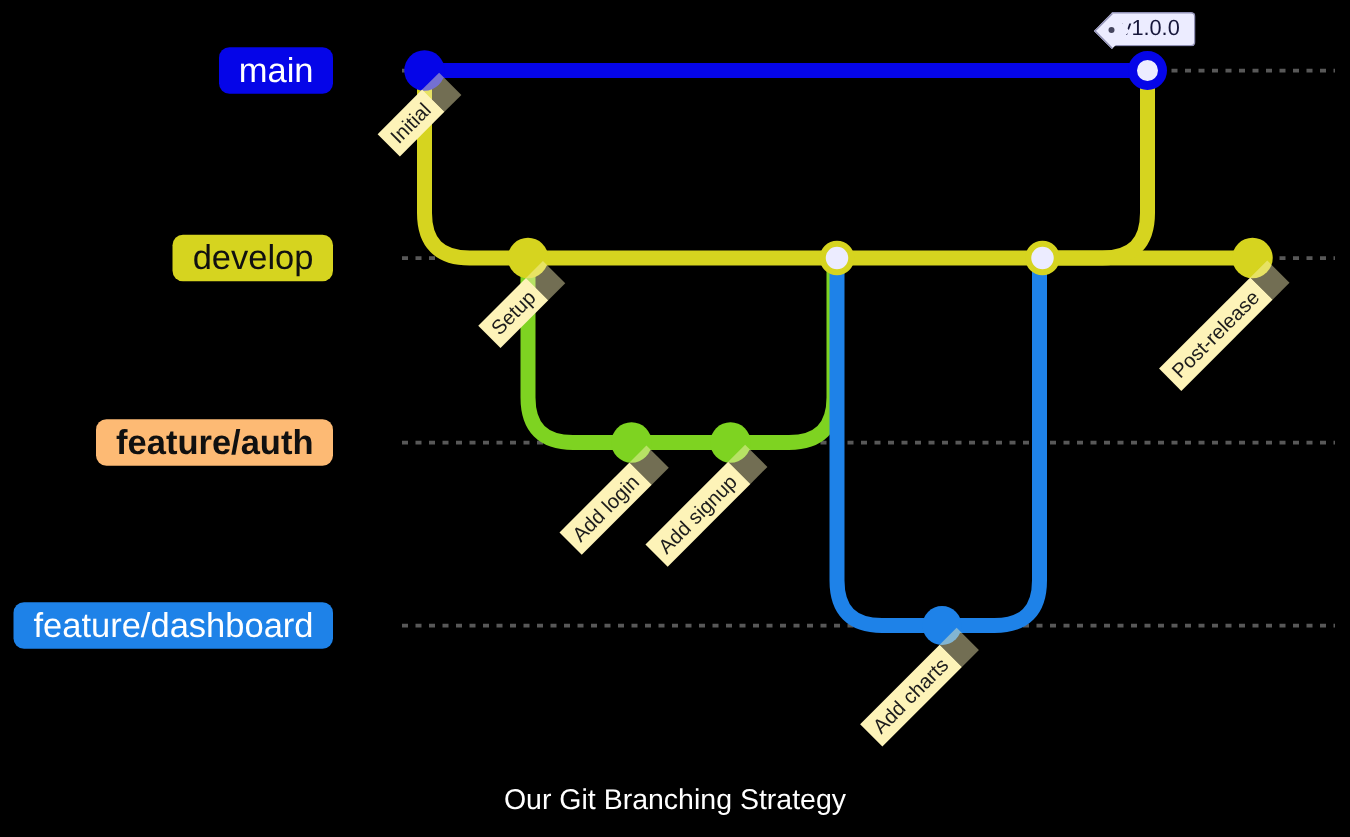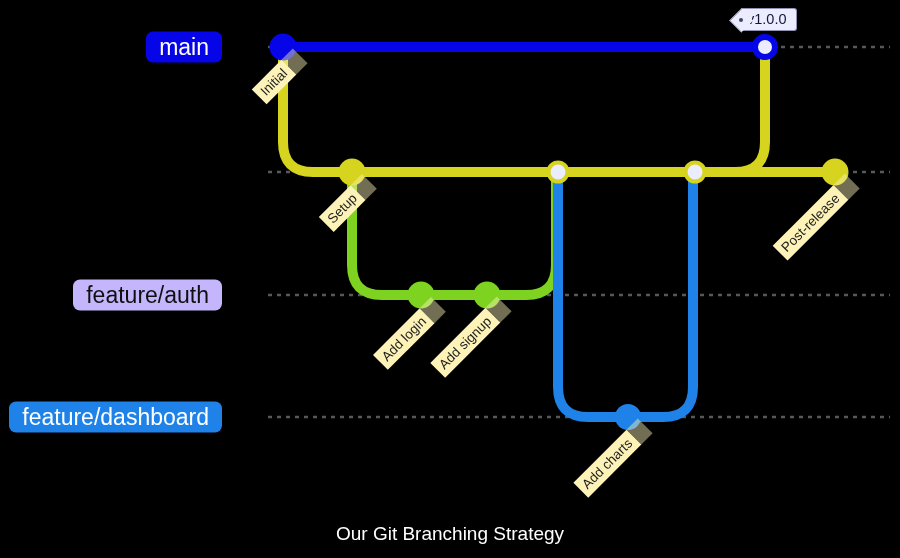--- a/index.html
+++ b/index.html
@@ -20,21 +20,21 @@
     height: 31px;
     line-height: 31px;
     padding: 0 13px;
     border-radius: 7px;
     font-size: 23px;
     white-space: nowrap;
     transform: translateY(-50%);
   }
   .blabel.main      { top: 47px;  background: #0505e8; color: #ffffff; }
   .blabel.develop   { top: 172px; background: #d6d41f; color: #101010; }
-  .blabel.auth      { top: 295px; background: #c4b5fd; color: #101010; }
+  .blabel.auth      { top: 295px; background: #fdba74; color: #101010; font-weight: bold; }
   .blabel.dashboard { top: 417px; background: #1e82e8; color: #ffffff; text-align: center; }
 
   
   .clabel {
     position: absolute;
     height: 21px;
     line-height: 21px;
     padding: 0 5px;
     background: #fdf3b8;
     color: #1c1c1c;
@@ -129,20 +129,21 @@
     <circle cx="421" cy="295" r="13.5" fill="#7ed321"></circle>
     <circle cx="487" cy="295" r="13.5" fill="#7ed321"></circle>
     <circle cx="628" cy="417" r="13" fill="#1e82e8"></circle>
     <circle cx="558" cy="172" r="9.5" fill="#ececff" stroke="#d6d41f" stroke-width="4"></circle>
     <circle cx="695" cy="172" r="9.5" fill="#ececff" stroke="#d6d41f" stroke-width="4"></circle>
     <circle cx="765" cy="47" r="10" fill="#ececff" stroke="#0505e8" stroke-width="6"></circle>
     <circle cx="835" cy="172" r="13.5" fill="#d6d41f"></circle>
   </svg>
 
   <div class="blabel main">main</div>
+  <div class="blabel develop">develop</div>
   <div class="blabel auth">feature/auth</div>
   <div class="blabel dashboard">feature/dashboard</div>
 
   <div class="clabel" style="right:611px; top:57px;">Initial</div>
   <div class="clabel" style="right:542px; top:182px;">Setup</div>
   <div class="clabel" style="right:473px; top:305px;">Add login</div>
   <div class="clabel" style="right:407px; top:305px;">Add signup</div>
   <div class="clabel" style="right:266px; top:427px;">Add charts</div>
   <div class="clabel" style="right:59px; top:182px;">Post-release</div>
 

